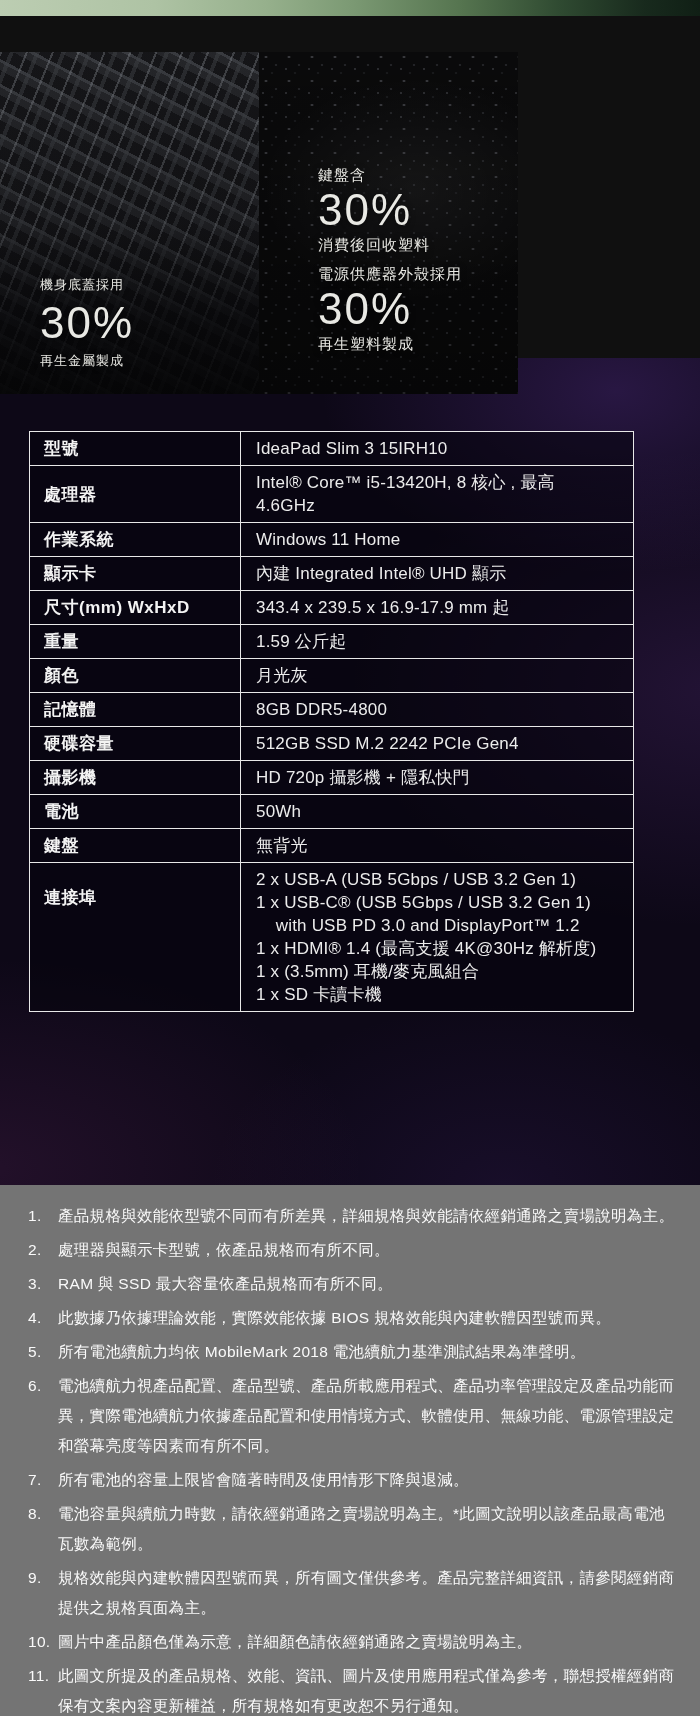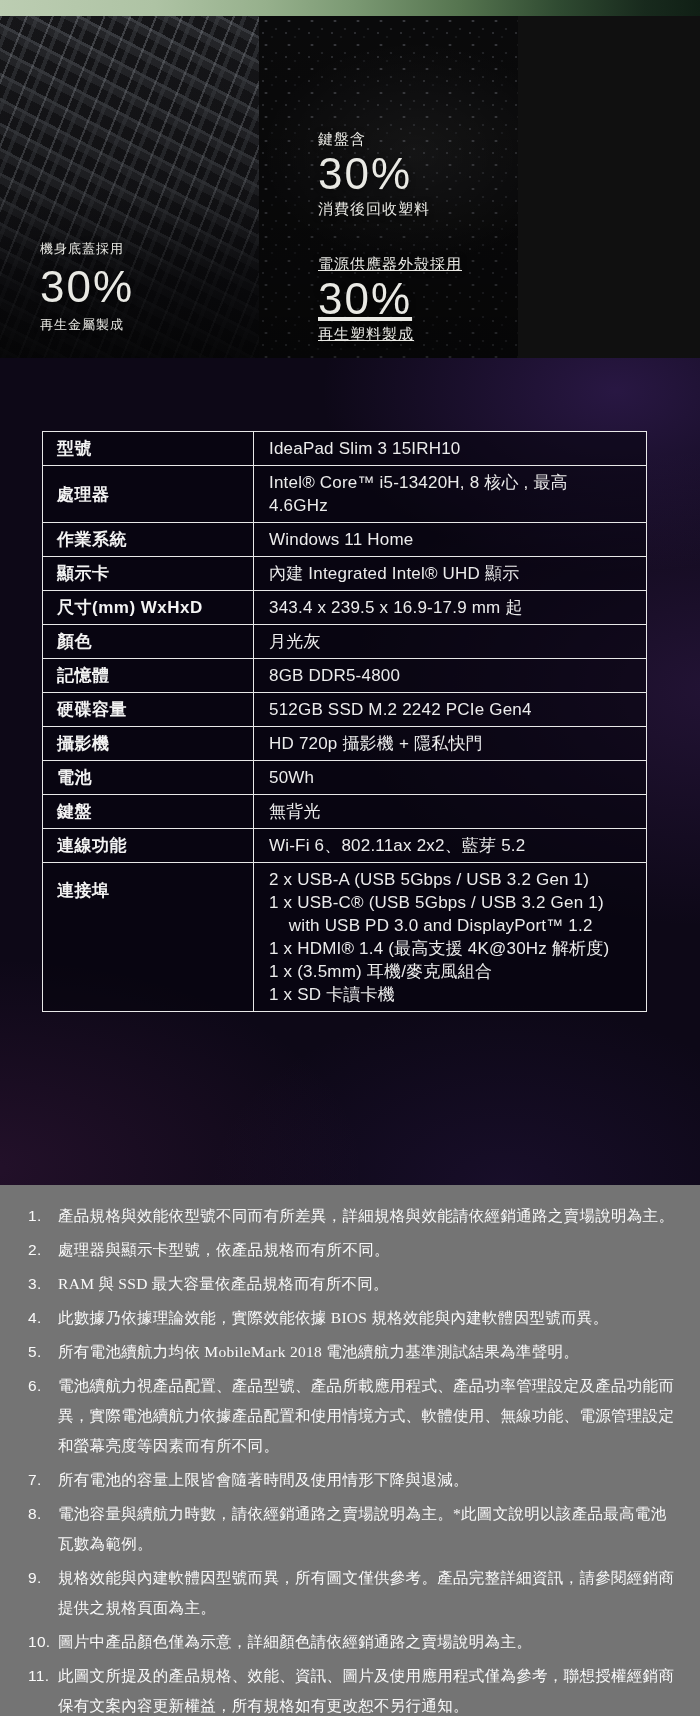--- a/index.html
+++ b/index.html
@@ -10,21 +10,21 @@
   }
   .page{width:700px;height:1716px;overflow:hidden;position:relative;}
 
   
   .hero{height:358px;position:relative;background:#101010;}
   .strip{
     height:16px;
     background:linear-gradient(90deg,#bccdb2 0%,#aec3a4 22%,#96b08c 38%,#7c9a74 50%,#55744f 66%,#2f4a31 80%,#182a1d 92%,#101f15 100%);
   }
   .panels{display:flex;height:342px;}
-  .panel{width:259px;height:342px;position:relative;overflow:hidden;}
+  .panel{width:259px;height:342px;position:relative;overflow:hidden;margin-top:36px;}
   .photo{position:absolute;inset:0;}
   .photo-charcoal{
     background:
       repeating-linear-gradient(112deg,rgba(150,155,162,.38) 0 2px,rgba(0,0,0,0) 2px 9px,rgba(70,73,78,.5) 9px 13px,rgba(0,0,0,0) 13px 24px),
       repeating-linear-gradient(28deg,rgba(40,41,45,.85) 0 7px,rgba(95,99,106,.4) 7px 10px,rgba(20,20,23,.9) 10px 22px),
       linear-gradient(180deg,#2b2c30 0%,#232427 45%,#1a1b1e 100%);
   }
   .photo-charcoal::after{
     content:"";position:absolute;inset:0;
     background:linear-gradient(180deg,rgba(15,16,17,.15) 0%,rgba(10,10,12,.35) 50%,rgba(6,6,8,.82) 78%,rgba(4,4,5,.92) 100%);
@@ -54,36 +54,36 @@
       linear-gradient(180deg,rgba(0,0,0,.1),rgba(0,0,0,.45) 100%);
   }
   .caption{position:absolute;color:#e9e9e4;text-shadow:0 1px 6px rgba(0,0,0,.55);}
   .cap-label{font-size:13px;line-height:22px;letter-spacing:1px;font-weight:400;}
   .cap-big{font-size:44px;line-height:50px;font-weight:200;letter-spacing:2px;margin:2px 0;}
   .cap-label-sm{font-size:15px;line-height:20px;letter-spacing:1px;}
   .cap-big-sm{font-size:44px;line-height:48px;font-weight:200;letter-spacing:2px;margin:1px 0;}
   .cap-p1{left:40px;top:222px;}
   .cap-p2{left:52px;top:228px;}
   .cap-p3a{left:59px;top:113px;}
-  .cap-p3b{left:59px;top:238px;text-decoration:underline;}
+  .cap-p3b{left:59px;top:212px;}
 
   
   .specs{
     height:827px;
     background:
       radial-gradient(420px 260px at 88% 4%,rgba(104,58,168,.30),rgba(0,0,0,0) 70%),
       radial-gradient(520px 340px at 102% 40%,rgba(120,62,170,.20),rgba(0,0,0,0) 70%),
       radial-gradient(540px 300px at -2% 98%,rgba(150,60,140,.16),rgba(0,0,0,0) 70%),
       radial-gradient(420px 260px at 72% 100%,rgba(90,50,150,.14),rgba(0,0,0,0) 70%),
       #0d0817;
     padding-top:73px;
     box-sizing:border-box;
   }
   table.spec{
-    margin-left:42px;
+    margin-left:29px;
     width:605px;
     border-collapse:collapse;
     table-layout:fixed;
     background:rgba(6,4,12,.55);
   }
   table.spec th,table.spec td{
     border:1.5px solid #e8e8e8;
     vertical-align:middle;
   }
   table.spec th{
@@ -97,33 +97,33 @@
   }
   table.spec td{
     font-size:17px;
     font-weight:400;
     color:#ececec;
     padding:5px 15px;
     line-height:23px;
     white-space:pre-line;
     letter-spacing:.2px;
   }
-  tr.row-top th{vertical-align:top;padding-top:16px;}
+  tr.row-top th{vertical-align:top;padding-top:23px;}
 
   
   .notes{
     height:531px;
     background:#747474;
     box-sizing:border-box;
     padding:16px 25px 0 28px;
     color:#fafafa;
   }
   .note{display:flex;font-size:15.5px;line-height:30px;margin-bottom:4px;letter-spacing:.3px;}
   .note .num{width:30px;flex:none;}
-  .note .txt{flex:1;font-family:Liberation Serif, serif;}
+  .note .txt{flex:1;}
 </style>
 </head>
 <body>
 
 <div class="page">
 
   <section class="hero">
     <div class="strip"></div>
     <div class="panels">
 
@@ -171,20 +171,24 @@
         </tr>
         <tr>
           <th>顯示卡</th>
           <td>內建 Integrated Intel® UHD 顯示</td>
         </tr>
         <tr>
           <th>尺寸(mm) WxHxD</th>
           <td>343.4 x 239.5 x 16.9-17.9 mm 起</td>
         </tr>
         <tr>
+          <th>重量</th>
+          <td>1.59 公斤起</td>
+        </tr>
+        <tr>
           <th>顏色</th>
           <td>月光灰</td>
         </tr>
         <tr>
           <th>記憶體</th>
           <td>8GB DDR5-4800</td>
         </tr>
         <tr>
           <th>硬碟容量</th>
           <td>512GB SSD M.2 2242 PCIe Gen4</td>
@@ -193,24 +197,20 @@
           <th>攝影機</th>
           <td>HD 720p 攝影機 + 隱私快門</td>
         </tr>
         <tr>
           <th>電池</th>
           <td>50Wh</td>
         </tr>
         <tr>
           <th>鍵盤</th>
           <td>無背光</td>
-        </tr>
-        <tr>
-          <th>連線功能</th>
-          <td>Wi-Fi 6、802.11ax 2x2、藍芽 5.2</td>
         </tr>
         <tr class="row-top">
           <th>連接埠</th>
           <td>2 x USB-A (USB 5Gbps / USB 3.2 Gen 1)
 1 x USB-C® (USB 5Gbps / USB 3.2 Gen 1)
 &nbsp;&nbsp;&nbsp;&nbsp;with USB PD 3.0 and DisplayPort™ 1.2
 1 x HDMI® 1.4 (最高支援 4K@30Hz 解析度)
 1 x (3.5mm) 耳機/麥克風組合
 1 x SD 卡讀卡機</td>
         </tr>

